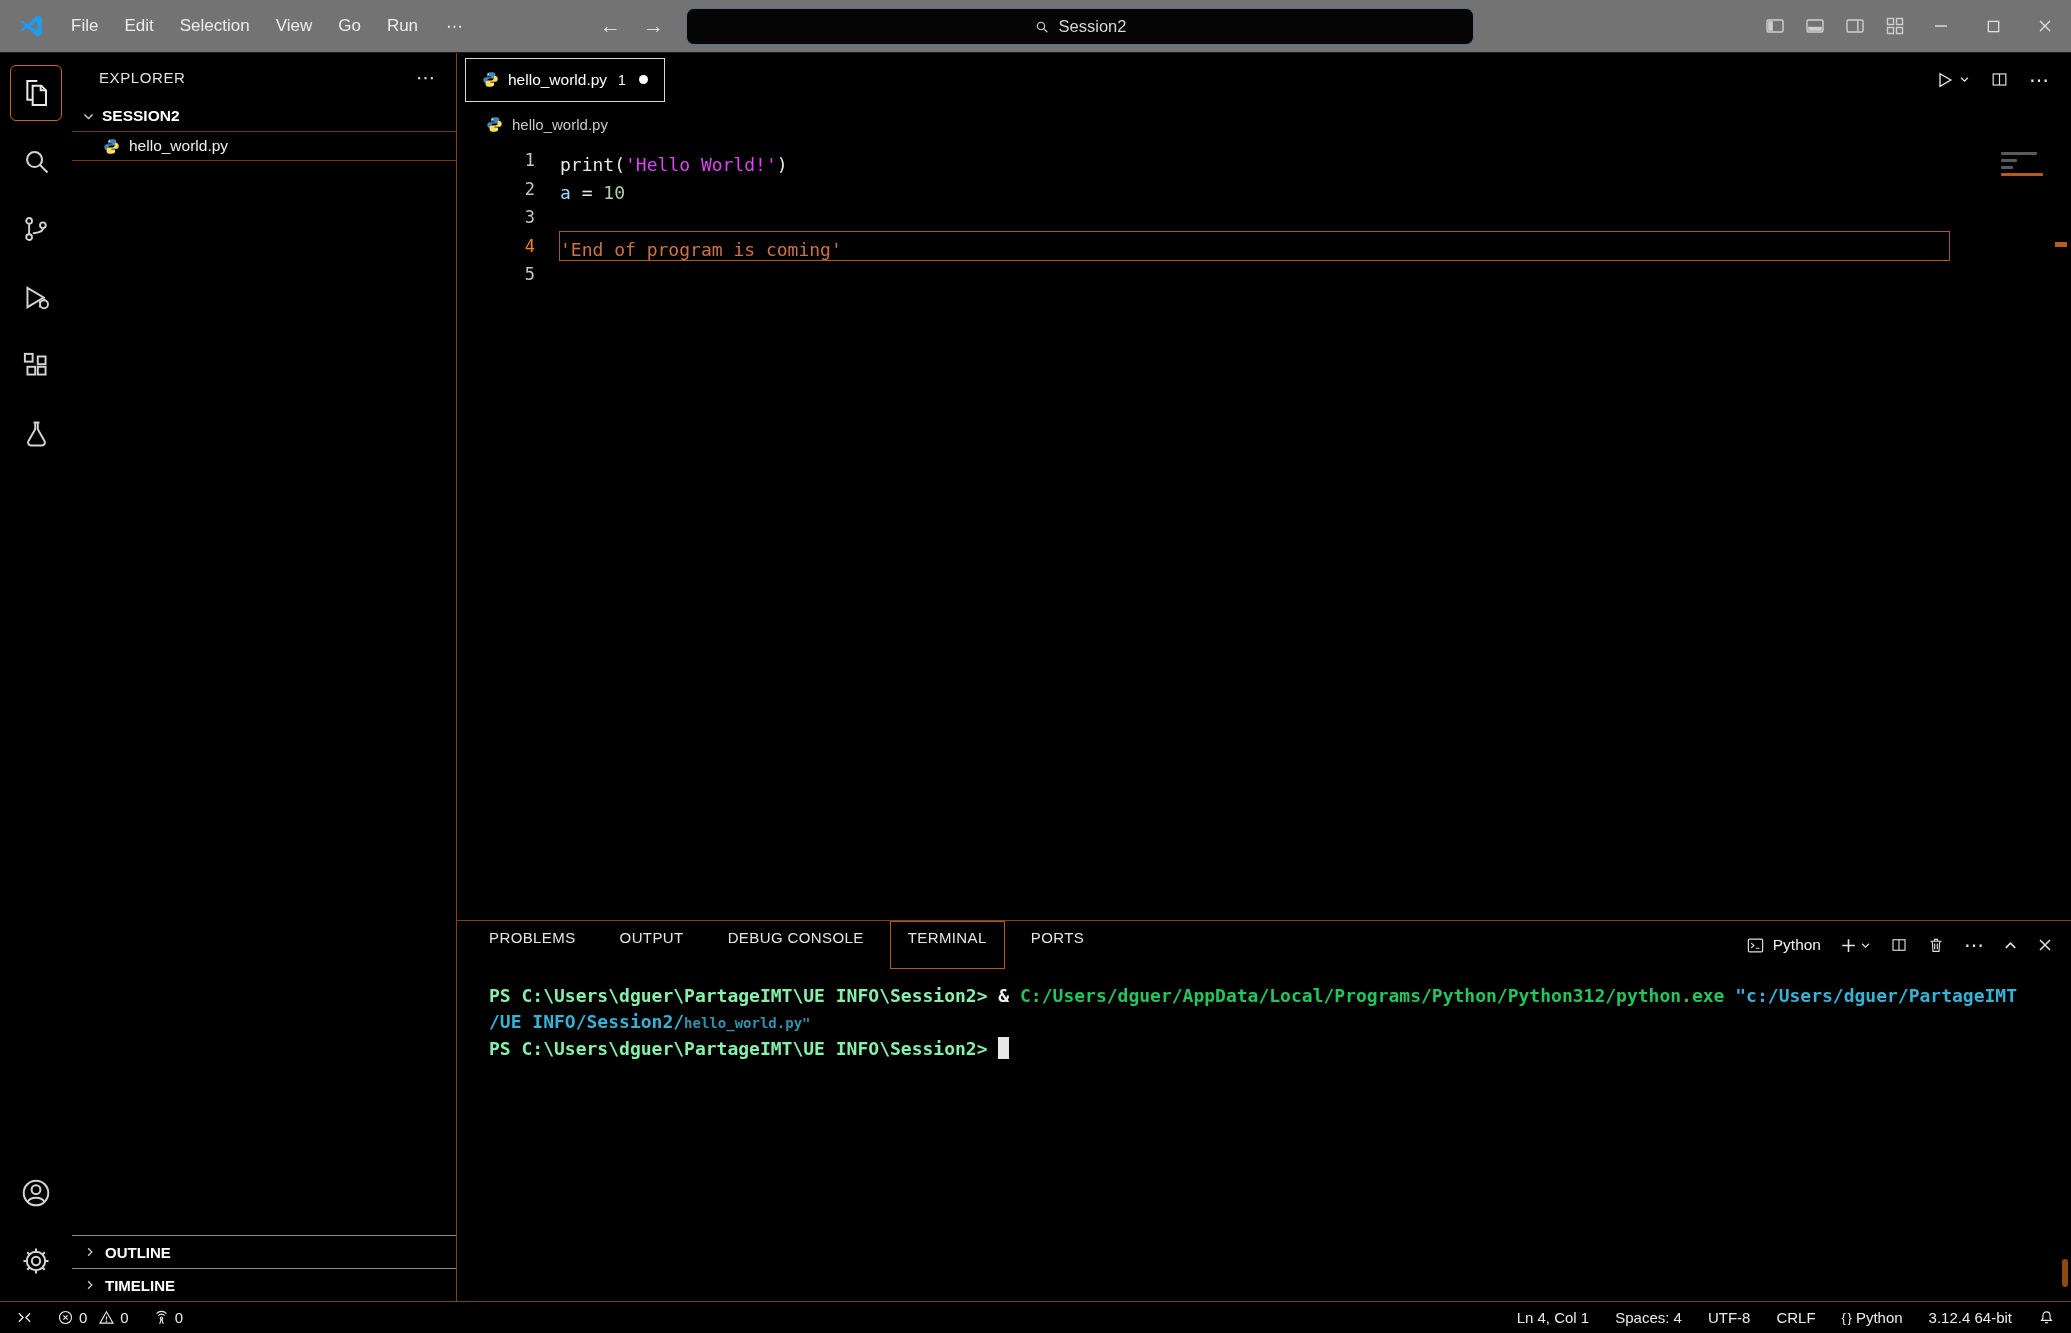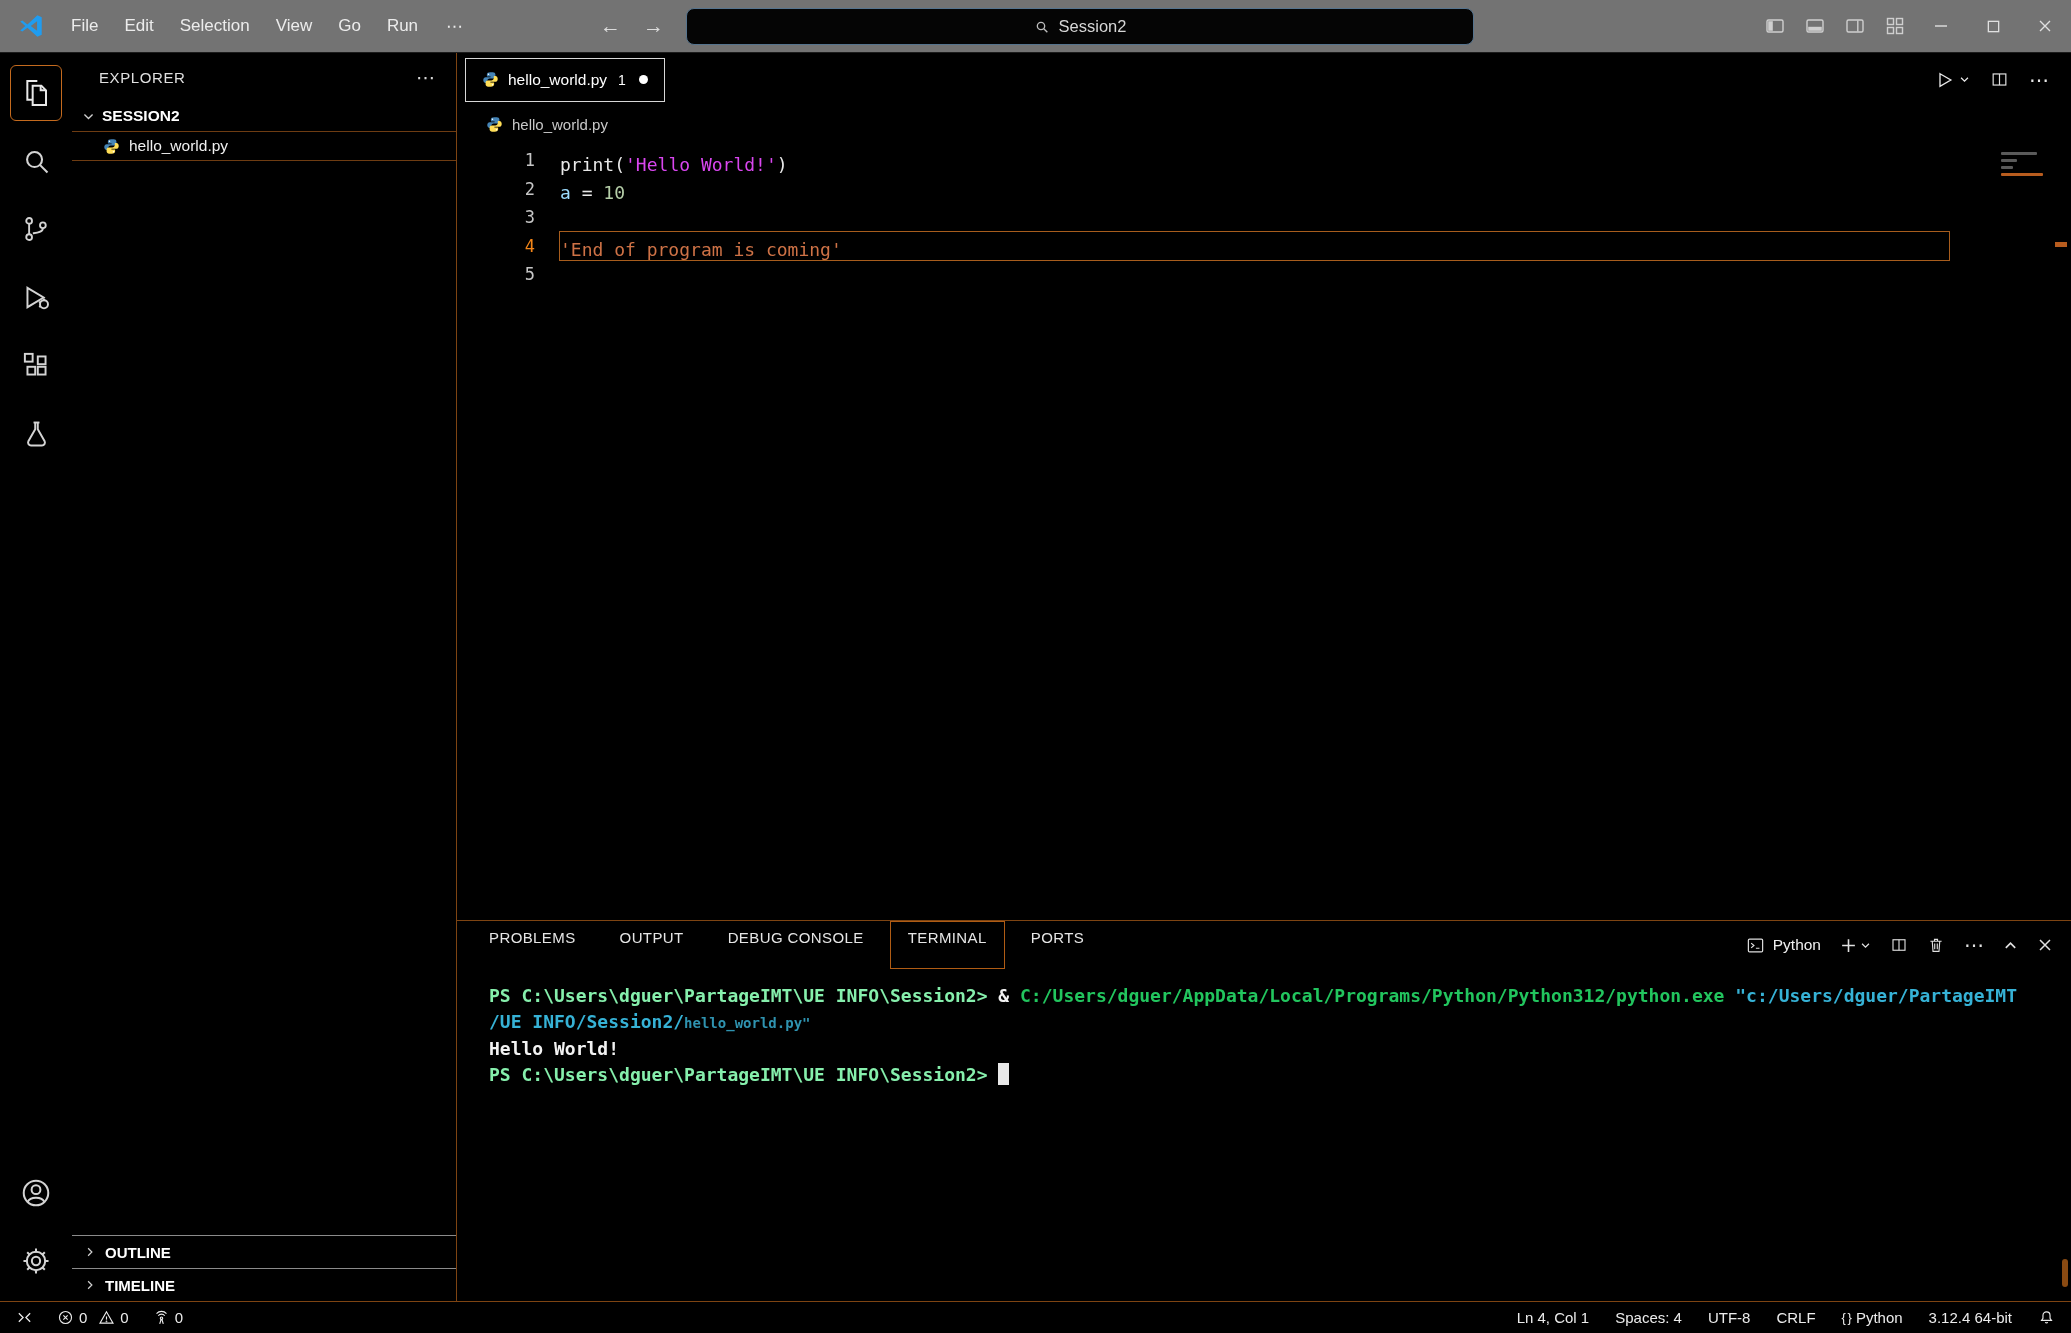--- a/index.html
+++ b/index.html
@@ -390,21 +390,20 @@
             <span>
               <svg class="icon" width="16" height="16" viewBox="0 0 16 16" stroke="#e0e0e0" stroke-width="1.5">
                   <path d="M3 3l10 10M13 3L3 13"></path>
                 </svg>
             </span>
           </div>
         </div>
         <div class="terminal" id="terminal-lines">
             <div class="term-line"><span class="tseg-prompt">PS C:\Users\dguer\PartageIMT\UE INFO\Session2&gt; </span><span class="tseg-plain">&amp; </span><span class="tseg-yellow">C:/Users/dguer/AppData/Local/Programs/Python/Python312/python.exe</span><span class="tseg-plain"> </span><span class="tseg-cyan">"c:/Users/dguer/PartageIMT</span></div>
             <div class="term-line"><span class="tseg-cyan">/UE INFO/Session2/</span><span class="tseg-cyan_dim">hello_world.py"</span></div>
-            <div class="term-line"><span class="tseg-plain">Hello World!</span></div>
             <div class="term-line"><span class="tseg-prompt">PS C:\Users\dguer\PartageIMT\UE INFO\Session2&gt; </span><span class="term-cursor"></span></div>
           </div>
         <div class="panel-scroll-thumb"></div>
       </div>
 
     </div>
   </div>
 
   <div class="statusbar">
     <div class="sb-left">

